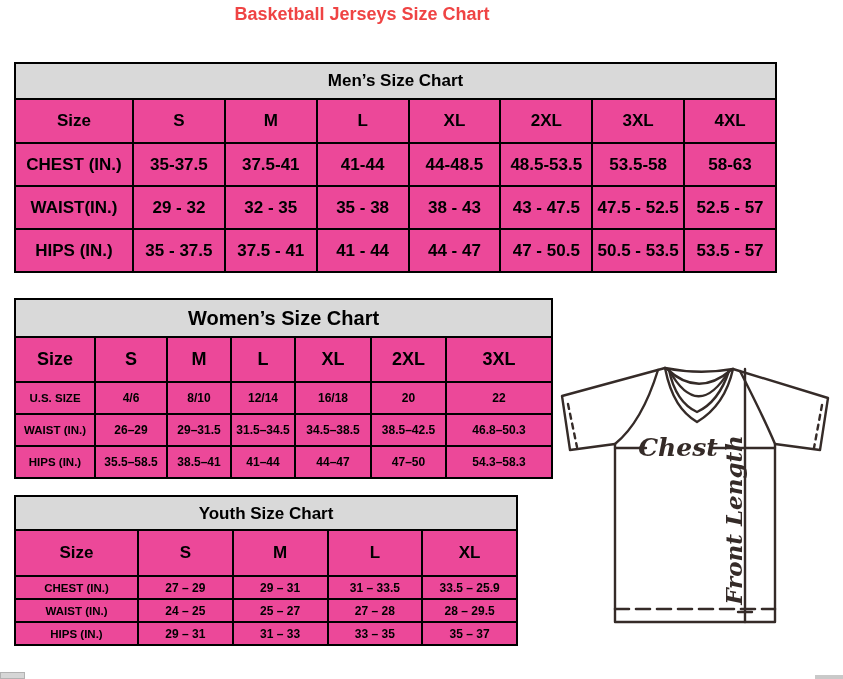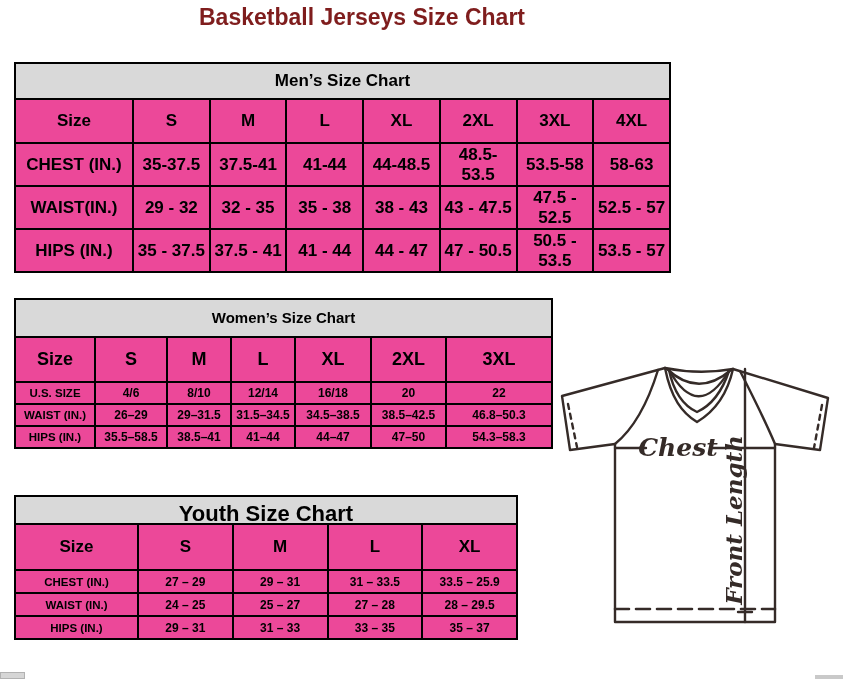--- a/index.html
+++ b/index.html
@@ -1,39 +1,39 @@
 <!DOCTYPE html>
 <html><head>
 <meta charset="utf-8">
 <style>
   * { margin:0; padding:0; box-sizing:border-box; }
   html,body { width:843px; height:679px; background:#fff; overflow:hidden;
     font-family:"Liberation Sans", sans-serif; position:relative; }
   .page-title { position:absolute; top:4px; left:0; width:724px; text-align:center;
-    font-size:23px; font-weight:bold; color:#7f1d1d; }
+    font-size:18px; font-weight:bold; color:#ef4444; }
   .chart-wrap { position:absolute; }
-  .wrap-mens  { left:14px; top:62px;  width:657px; }
+  .wrap-mens  { left:14px; top:62px;  width:763px; }
   .wrap-womens{ left:14px; top:298px; width:539px; }
   .wrap-youth { left:14px; top:495px; width:504px; }
   .band { background:#d9d9d9; border:2px solid #000; text-align:center;
     font-weight:bold; color:#000; }
   .band-mens   { height:38px; line-height:34px; font-size:17px; }
-  .band-womens { height:40px; line-height:36px; font-size:15px; }
-  .band-youth  { height:30px; line-height:34px; font-size:22px; }
+  .band-womens { height:40px; line-height:36px; font-size:20px; }
+  .band-youth  { height:36px; line-height:34px; font-size:17px; }
   table { border-collapse:collapse; table-layout:fixed; width:100%;
     margin-top:-2px; background:#ec4899; }
   th, td { border:2px solid #000; text-align:center; vertical-align:middle;
     font-weight:bold; color:#000; padding:0 2px; overflow:hidden; }
   
   .t-mens thead th { height:44px; font-size:17px; }
   .t-mens tbody th, .t-mens tbody td { height:43px; font-size:17px; }
   .t-mens th:first-child, .t-mens td:first-child { width:118px; }
   
   .t-womens thead th { height:45px; font-size:18px; }
-  .t-womens tbody th, .t-womens tbody td { height:22px; font-size:12px; }
+  .t-womens tbody th, .t-womens tbody td { height:32px; font-size:12px; }
   .t-womens thead th:nth-child(1){width:80px;}
   .t-womens thead th:nth-child(2){width:72px;}
   .t-womens thead th:nth-child(3){width:64px;}
   .t-womens thead th:nth-child(4){width:64px;}
   .t-womens thead th:nth-child(5){width:76px;}
   .t-womens thead th:nth-child(6){width:75px;}
   .t-womens tbody th { font-size:11.5px; }
   
   .t-youth thead th { height:46px; font-size:17px; }
   .t-youth tbody th, .t-youth tbody td { height:23px; font-size:12px; }

